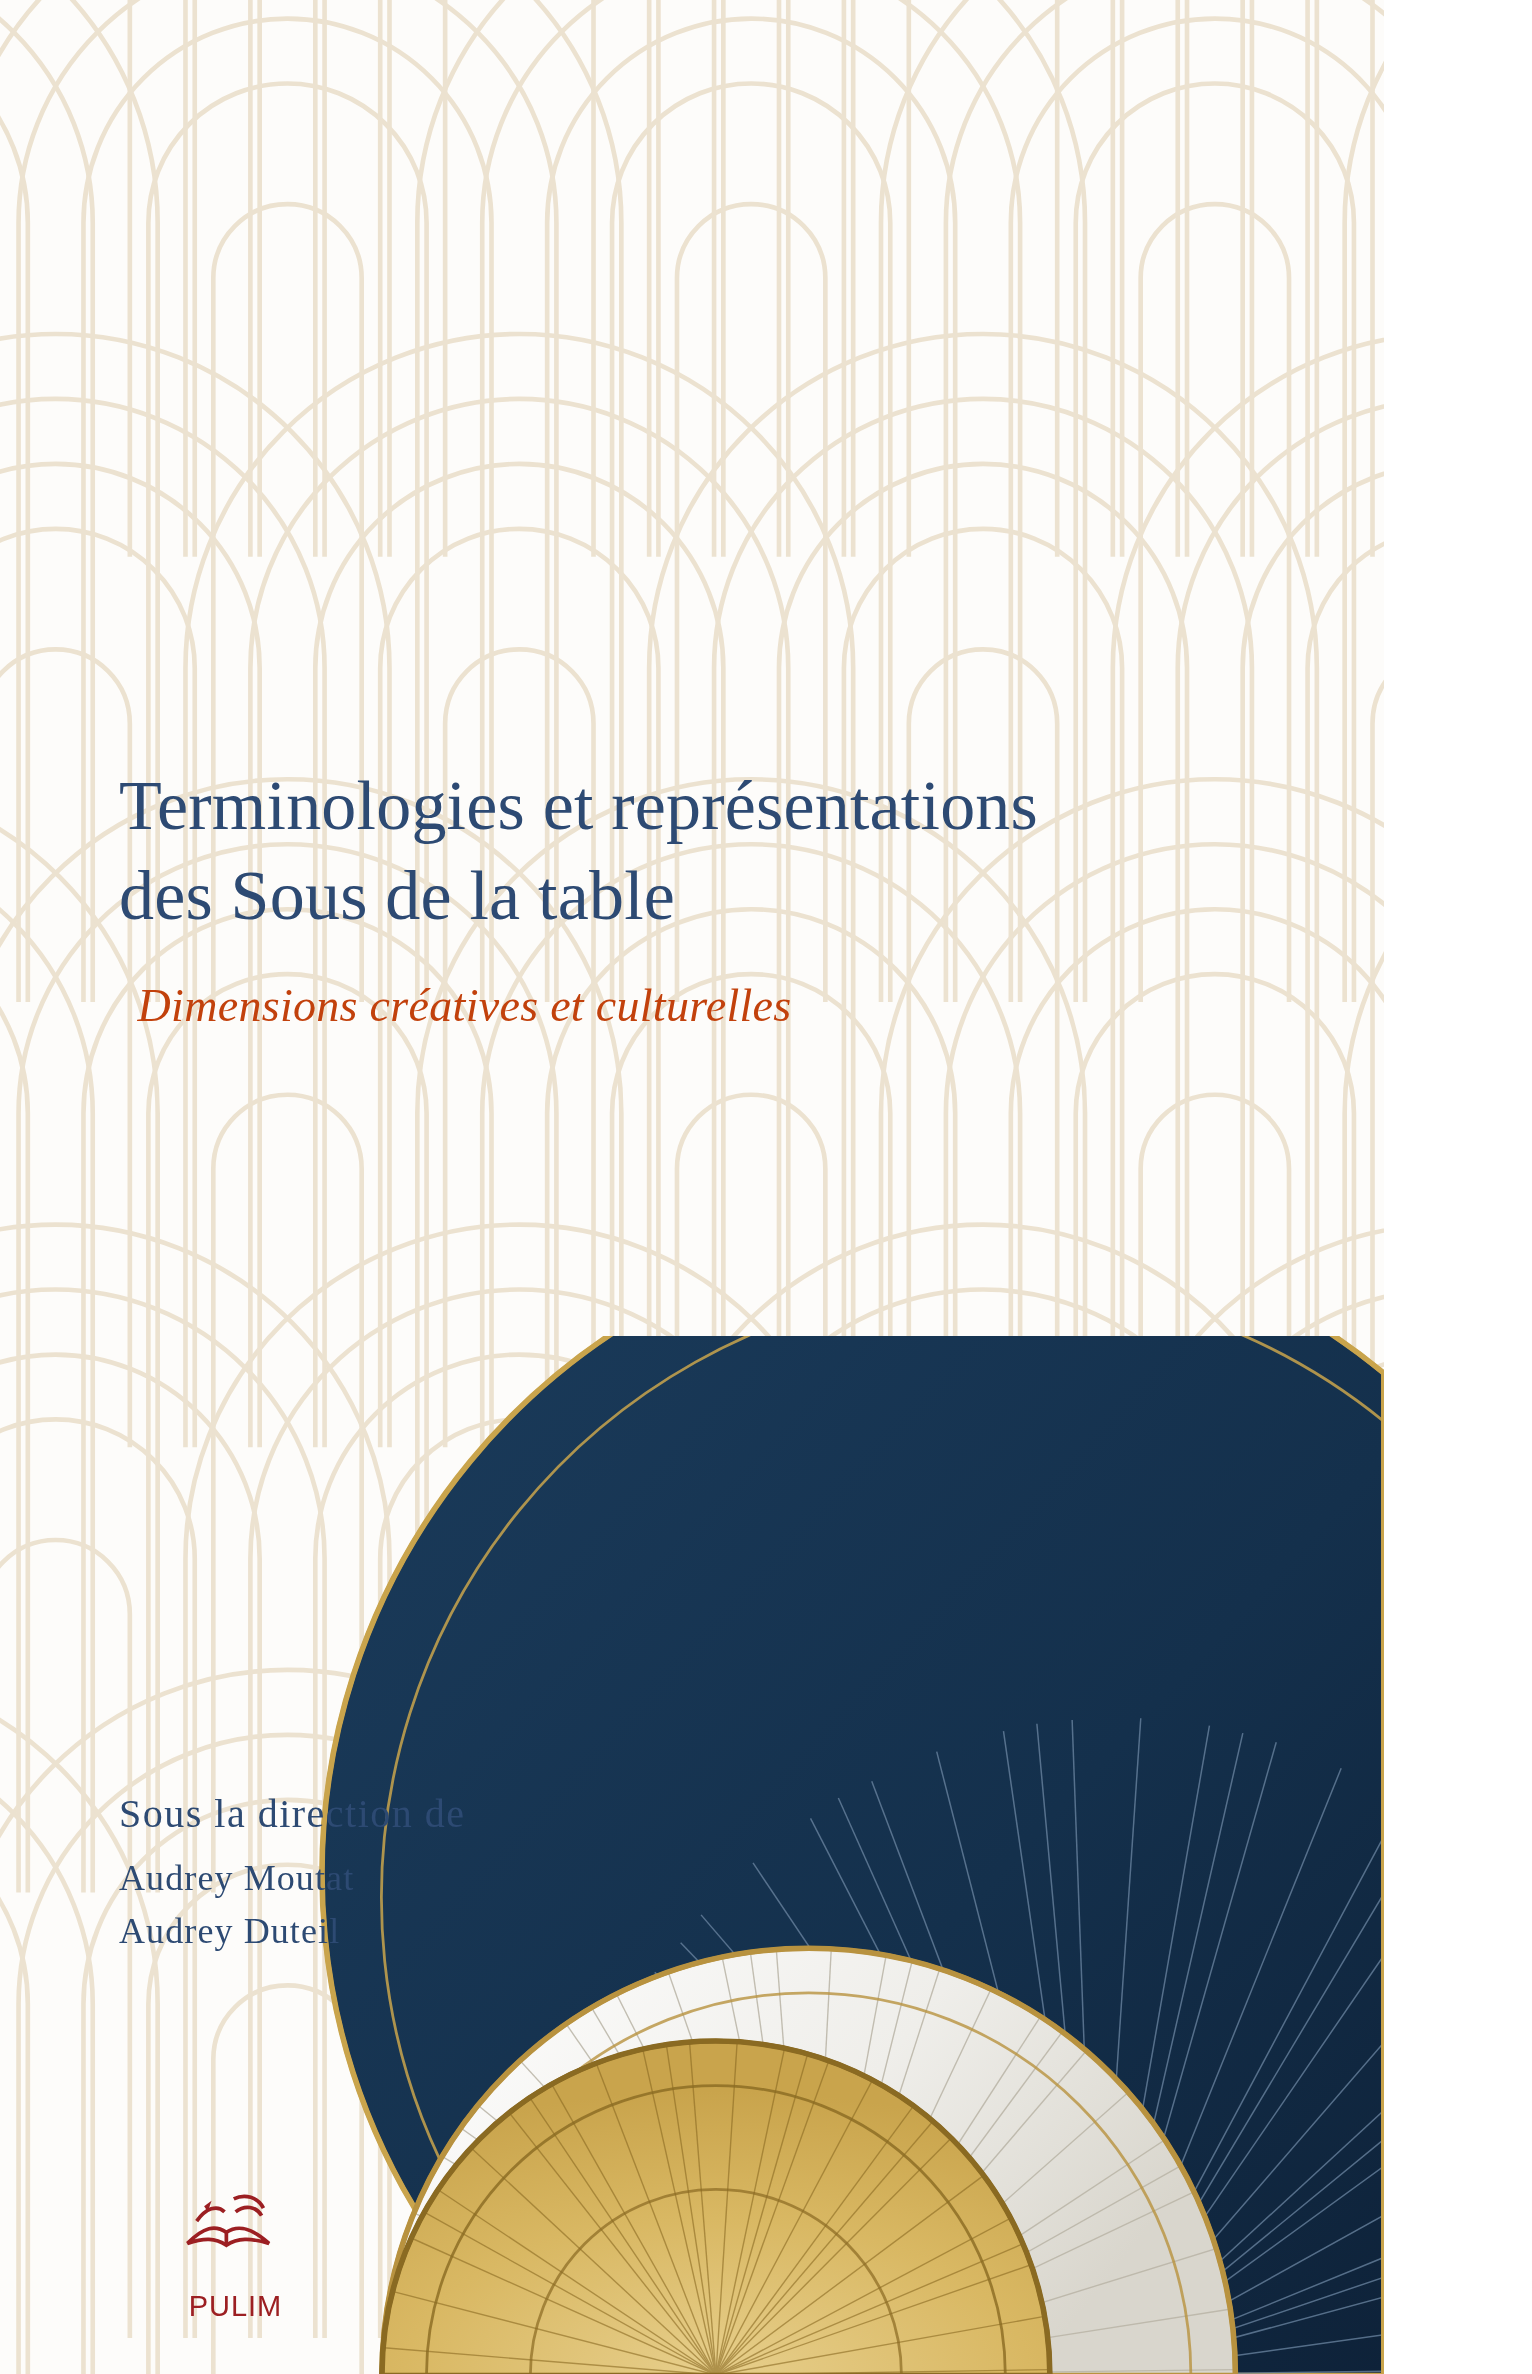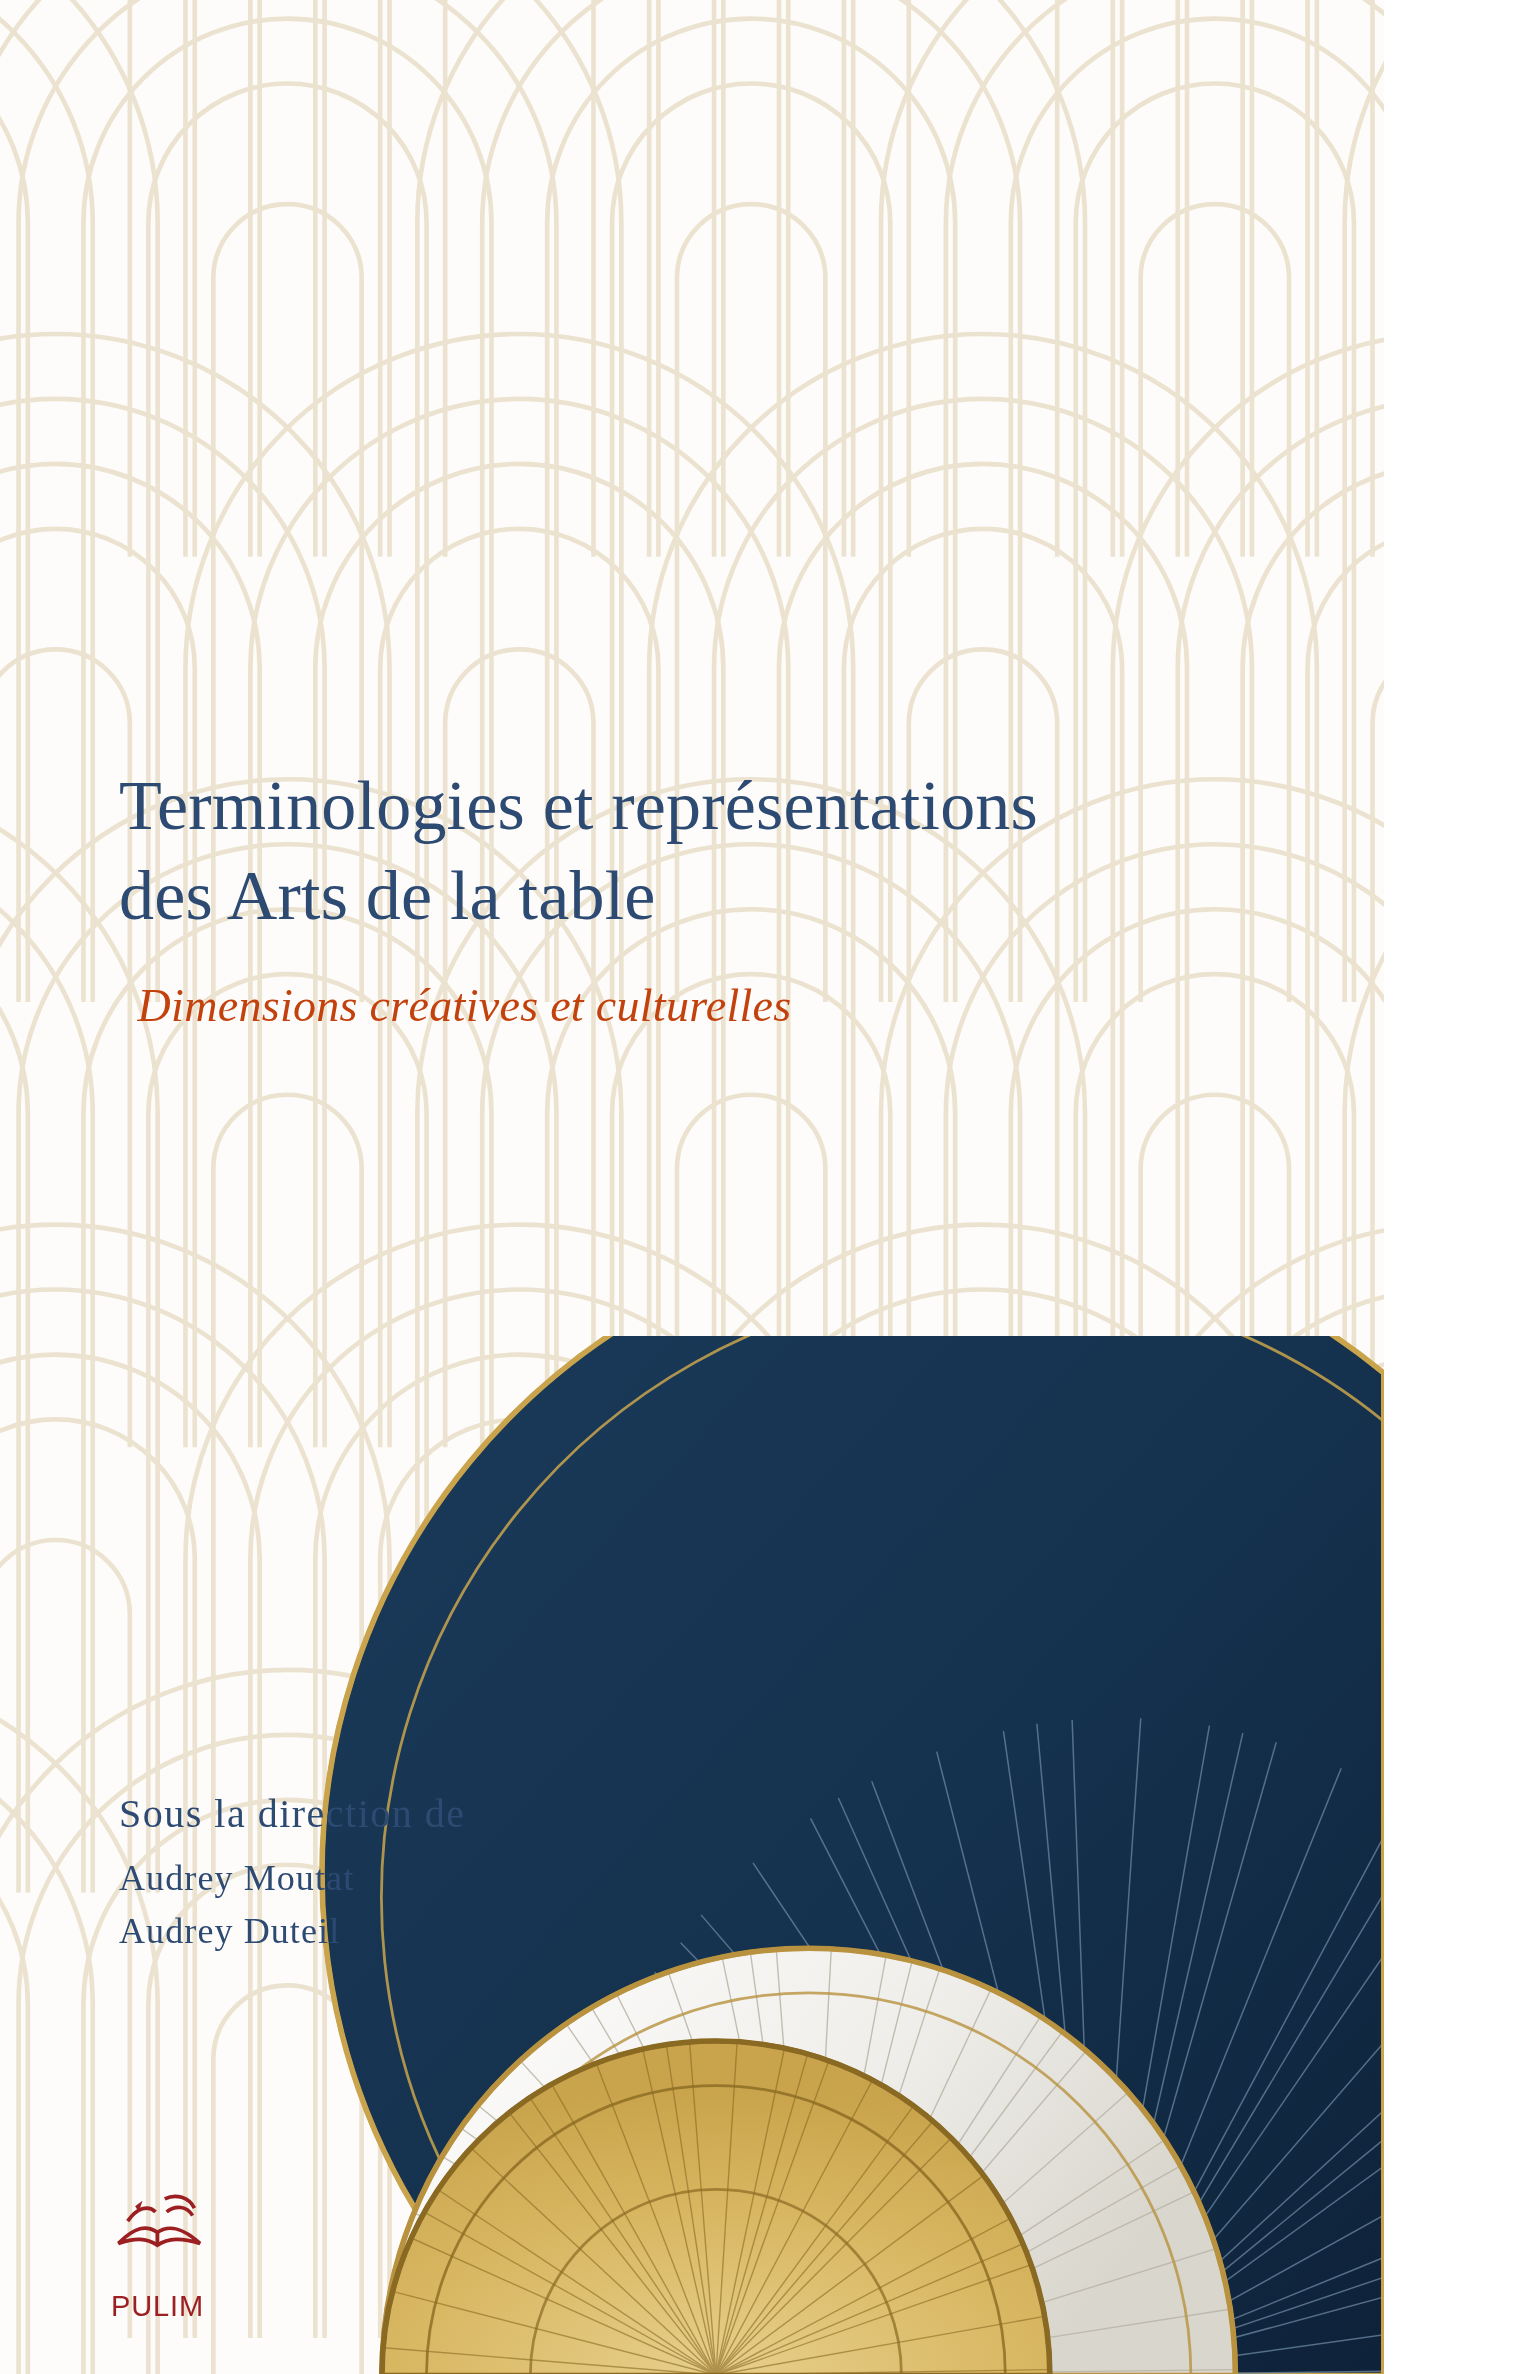--- a/index.html
+++ b/index.html
@@ -80,26 +80,26 @@
     right: 0;
     bottom: 0;
     width: 1095px;
     height: 1039px;
     z-index: 3;
   }
 
   
   .publisher {
     position: absolute;
-    left: 111px;
+    left: 124px;
     bottom: 52px;
     z-index: 8;
     display: flex;
     flex-direction: column;
-    align-items: flex-start;
+    align-items: flex-end;
     width: 158px;
     gap: 24px;
   }
   .publisher svg { display: block; }
   .publisher-name {
     font-family: "Liberation Sans", sans-serif;
     color: #9c1f22;
     font-size: 29px;
     letter-spacing: 0.9px;
     margin-top: 3.7px;
@@ -361,21 +361,21 @@
       </g>
       <path d="M 820 1120 A 360 360 0 0 0 100 1120" fill="none" stroke="#8a6a22" stroke-width="6"></path>
       <path d="M 772 1120 A 312 312 0 0 0 148 1120" fill="none" stroke="#8a6a22" stroke-width="3" opacity="0.8"></path>
       <path d="M 660 1120 A 200 200 0 0 0 260 1120" fill="none" stroke="#8a6a22" stroke-width="3" opacity="0.7"></path>
     </g>
   </svg>
 
   <div class="title-block">
     <h1 class="main-title">
       <span>Terminologies et représentations</span><br>
-      <span>des Arts de la table</span>
+      <span>des Sous de la table</span>
     </h1>
     <p class="subtitle">Dimensions créatives et culturelles</p>
   </div>
 
   <div class="authors-block">
     <p class="direction-line">Sous la direction de</p>
     <p class="author-name">Audrey Moutat</p>
     <p class="author-name">Audrey Duteil</p>
   </div>
 

